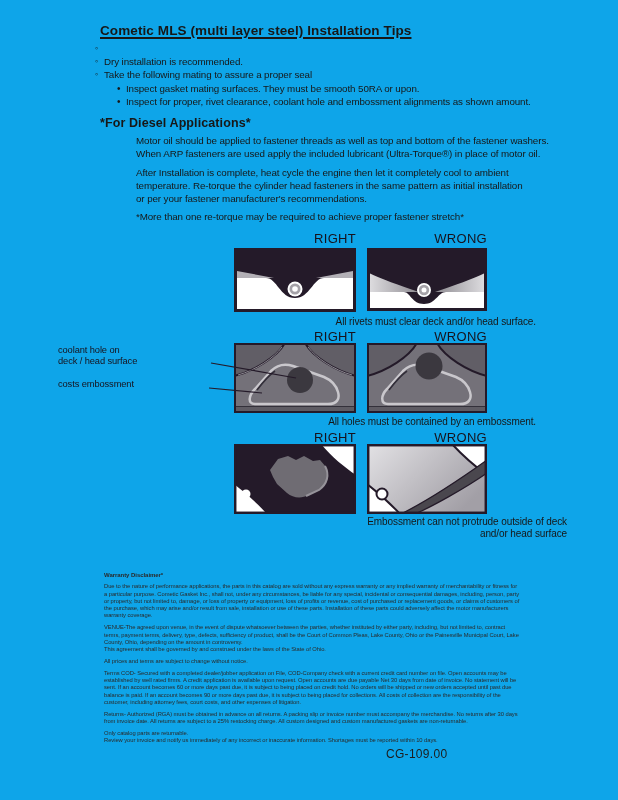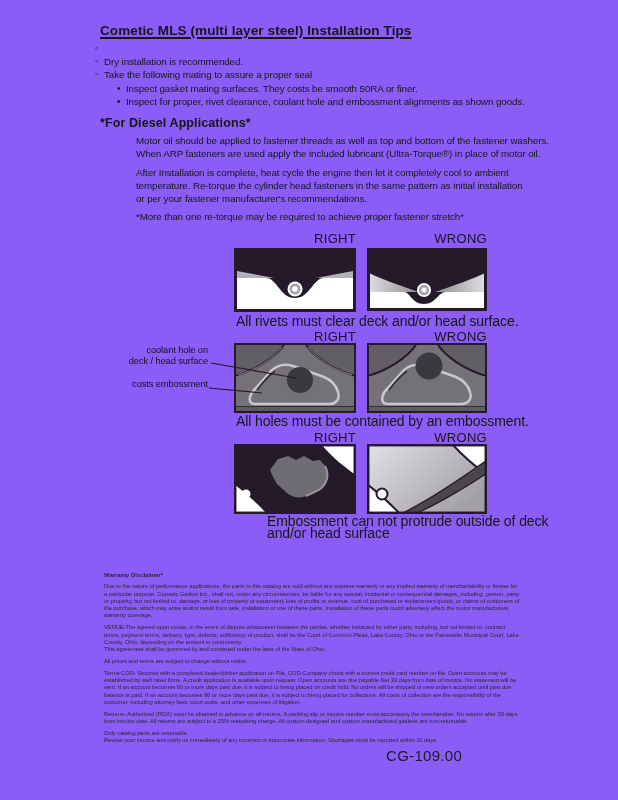--- a/index.html
+++ b/index.html
@@ -1,18 +1,18 @@
 <!DOCTYPE html>
 <html><head>
 <meta charset="utf-8">
 <style>
   * { margin:0; padding:0; box-sizing:border-box; }
   html,body { background:#ffffff; }
   body { font-family:"Liberation Sans", sans-serif; color:#171717; }
-  .page { position:relative; width:618px; height:800px; background:#8b5cf6; overflow:hidden; }
+  .page { position:relative; width:618px; height:800px; background:#0ea5e9; overflow:hidden; }
 
   .abs { position:absolute; }
 
   .title {
     left:100px; top:23px;
     font-size:13.5px; font-weight:bold;
     text-decoration:underline;
     text-decoration-thickness:1.5px;
     text-underline-offset:2px;
     letter-spacing:0.1px;
@@ -33,33 +33,33 @@
   .dlabel { font-size:13px; text-align:right; letter-spacing:0.3px; color:#17121c; }
   .dl-r1 { top:231px; } .dl-r2 { top:329px; } .dl-r3 { top:430px; }
   .dl-col1 { left:234px; width:122px; }
   .dl-col2 { left:367px; width:120px; }
 
   .dbox { line-height:0; }
   .dbox svg { display:block; }
   .db-p1 { top:248px; } .db-p2 { top:343px; } .db-p3 { top:444px; }
   .db-c1 { left:234px; } .db-c2 { left:367px; }
 
-  .caption { left:236px; width:300px; font-size:14px; letter-spacing:-0.1px; line-height:11.5px; white-space:pre-line; }
+  .caption { left:236px; width:300px; font-size:10px; letter-spacing:-0.1px; line-height:11.5px; white-space:pre-line;text-align:right; }
   .cap1 { top:316px; } .cap2 { top:416px; } .cap3 { top:516px;margin-left:31px; }
 
-  .annot { left:58px; width:150px; text-align:right; font-size:9.3px; line-height:11px; letter-spacing:-0.1px; white-space:pre-line; color:#17121c; }
+  .annot { left:58px; width:150px; text-align:left; font-size:9.3px; line-height:11px; letter-spacing:-0.1px; white-space:pre-line; color:#17121c; }
   .an1 { top:345px; } .an2 { top:379px; }
 
   .leader-overlay { left:0; top:0; pointer-events:none; }
 
   .legal { left:104px; top:572px; width:417px; font-size:5.8px; line-height:7.3px; letter-spacing:-0.05px; color:#2a2a2a; }
   .legal h4 { font-size:6px; font-weight:bold; margin-bottom:4px; }
   .legal p { margin-bottom:4.5px; white-space:pre-line; }
 
-  .pagenum { left:386px; top:747px; font-size:15px; letter-spacing:0.3px; color:#1d1d1d; }
+  .pagenum { left:386px; top:747px; font-size:12px; letter-spacing:0.3px; color:#1d1d1d; }
 </style>
 </head>
 <body>
 
 <div class="page">
 
   <div class="abs title">Cometic MLS (multi layer steel) Installation Tips</div>
 
   <div class="abs bullets">
     <div class="b-row">
@@ -68,25 +68,25 @@
     <div class="b-row">
       <span class="mk">◦</span>
       <span>Dry installation is recommended.</span>
     </div>
     <div class="b-row">
       <span class="mk">◦</span>
       <span>Take the following mating to assure a proper seal</span>
     </div>
     <div class="b-row b-sub">
       <span class="mk">•</span>
-      <span>Inspect gasket mating surfaces.  They costs be smooth 50RA or finer.</span>
+      <span>Inspect gasket mating surfaces.  They must be smooth 50RA or upon.</span>
     </div>
     <div class="b-row b-sub">
       <span class="mk">•</span>
-      <span>Inspect for proper, rivet clearance, coolant hole and embossment alignments as shown goods.</span>
+      <span>Inspect for proper, rivet clearance, coolant hole and embossment alignments as shown amount.</span>
     </div>
   </div>
 
   <div class="abs diesel-heading">*For Diesel Applications*</div>
   <div class="abs para para1">Motor oil should be applied to fastener threads as well as top and bottom of the fastener washers.
 When ARP fasteners are used apply the included lubricant (Ultra-Torque®) in place of motor oil.</div>
   <div class="abs para para2">After Installation is complete, heat cycle the engine then let it completely cool to ambient
 temperature. Re-torque the cylinder head fasteners in the same pattern as initial installation
 or per your fastener manufacturer's recommendations.</div>
   <div class="abs para para3">*More than one re-torque may be required to achieve proper fastener stretch*</div>

